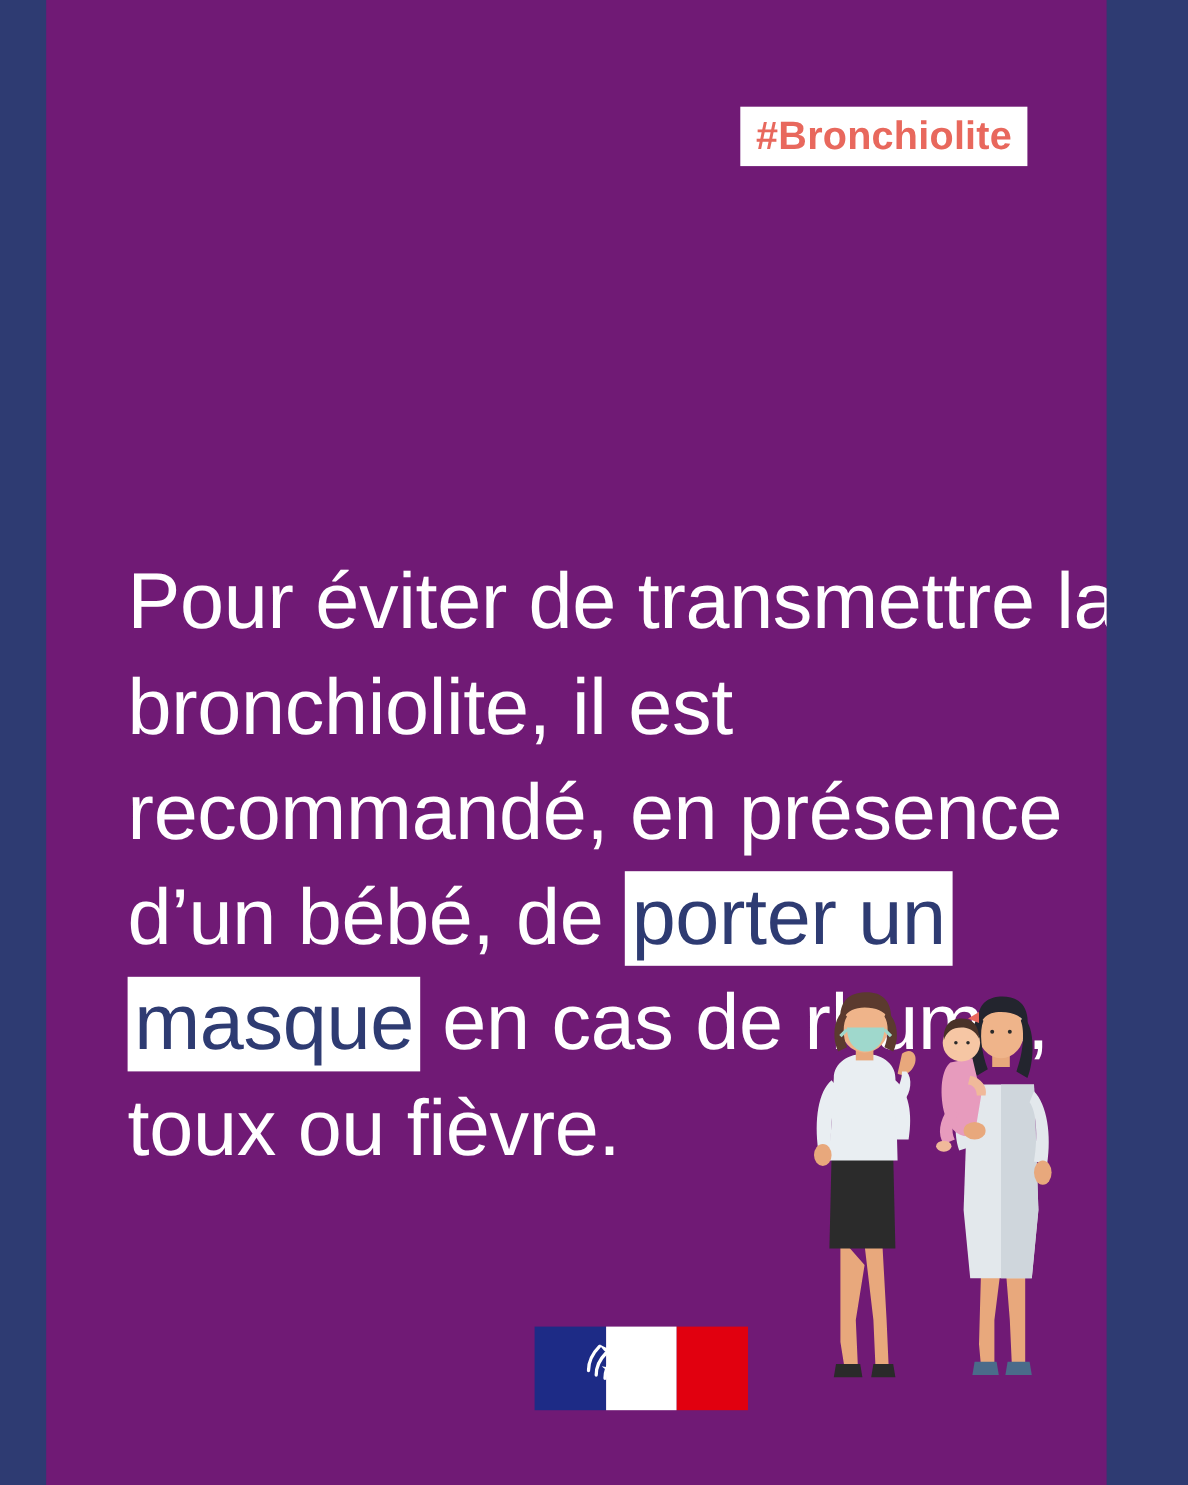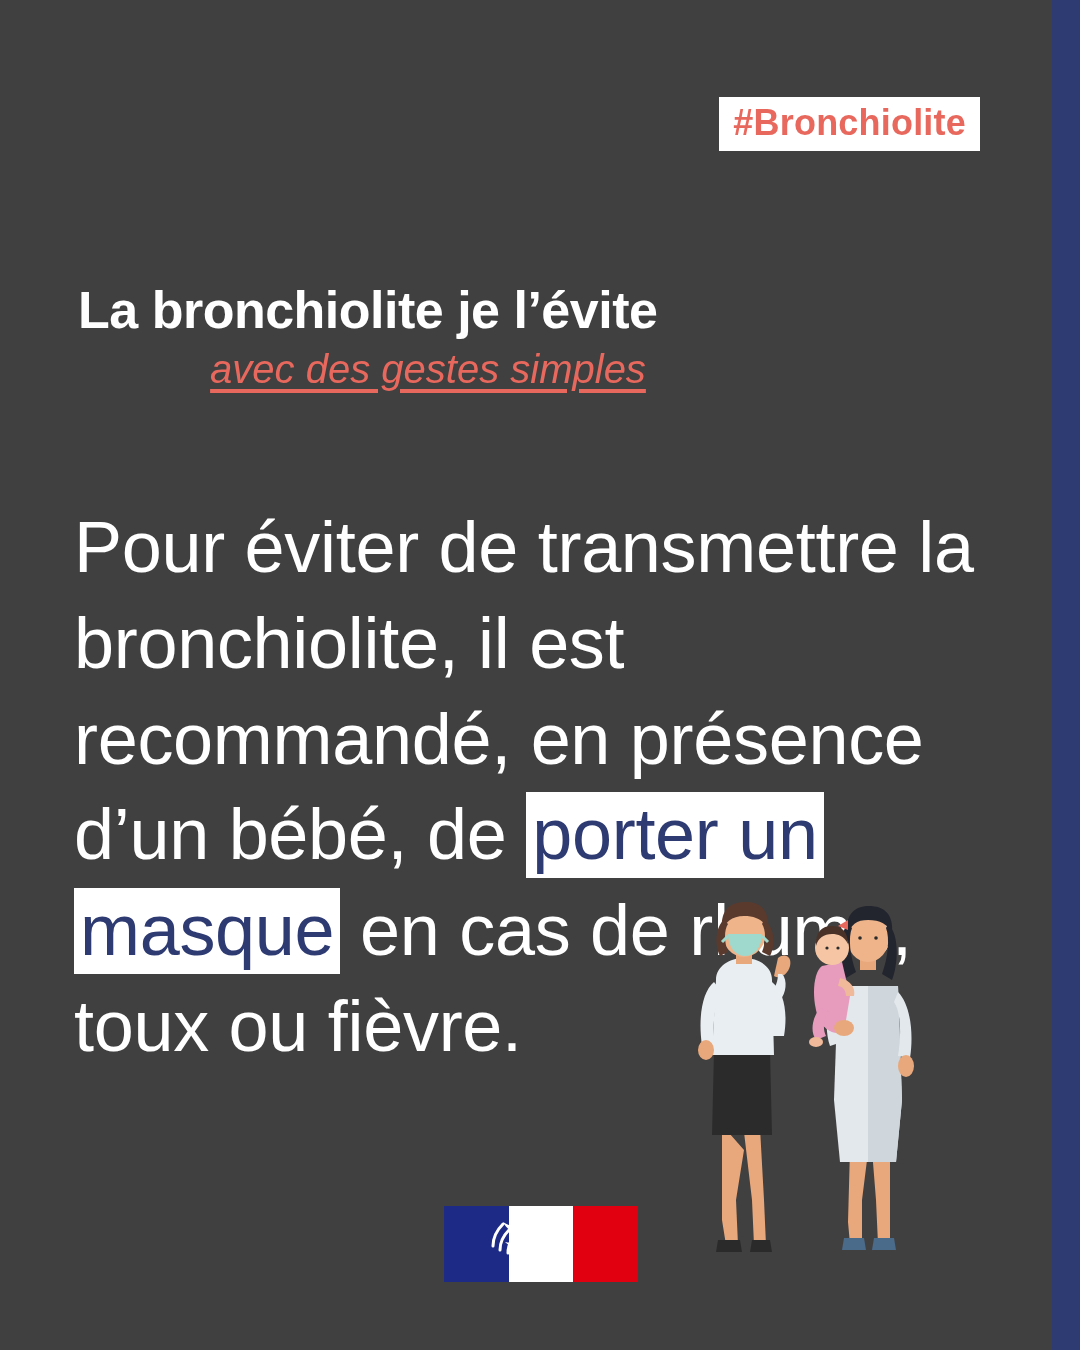--- a/index.html
+++ b/index.html
@@ -10,24 +10,25 @@
     width: 1080px;
     height: 1350px;
     background: #2e3b72;
     font-family: "Liberation Sans", sans-serif;
     overflow: hidden;
     position: relative;
   }
 
   .poster {
     position: relative;
-    width: 1052px;
+    width: 964px;
     height: 1350px;
-    background: #404040;
+    background: #701a75;
     overflow: hidden;
+    margin-left: 42px;
   }
 
   
   .hashtag {
     position: absolute;
     top: 97px;
     right: 72px;
     background: #ffffff;
     color: #e8685d;
     font-size: 36px;
@@ -118,24 +119,20 @@
     height: 68px;
   }
 </style>
 </head>
 <body>
 
 <div class="poster">
 
   <div class="hashtag">#Bronchiolite</div>
 
-  <div class="title-block">
-    <h1 class="title-main">La bronchiolite je l’évite</h1>
-    <div class="title-sub">avec des gestes simples</div>
-  </div>
 
   <div class="body-block">
     <span>Pour éviter de transmettre la</span>
     <span>bronchiolite, il est recommandé,</span>
     <span>en présence d’un bébé, de</span>
     <span class="highlight">porter un masque</span><span> en cas de</span>
     <span>rhume, toux ou fièvre.</span>
   </div>
 
   <svg class="illustration" viewBox="0 0 330 370">

